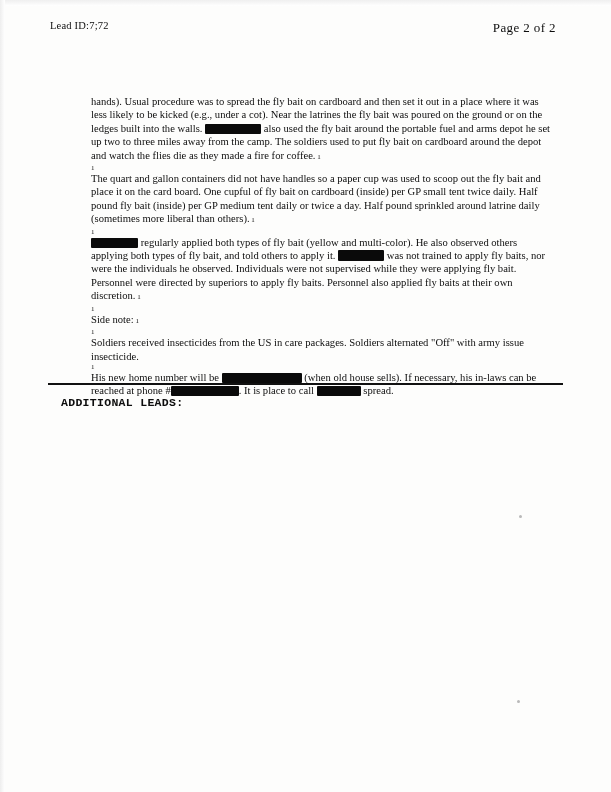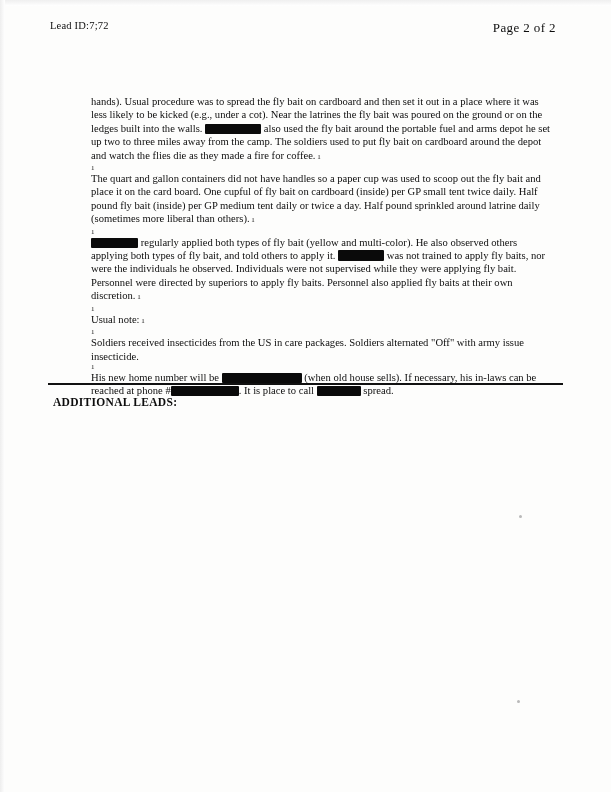--- a/index.html
+++ b/index.html
@@ -84,25 +84,26 @@
   .sep-line {
     position: absolute;
     left: 48px;
     top: 383px;
     width: 515px;
     height: 2px;
     background: #111;
   }
   .additional-leads {
     position: absolute;
-    left: 53px;
+    left: 61px;
     top: 396px;
     font-size: 11.5px;
     font-weight: bold;
     letter-spacing: 0.3px;
+    font-family: Liberation Mono, monospace;
   }
   
   .speck {
     position: absolute;
     background: #b9b9b9;
   }
   .speck-a { left: 519px; top: 515px; width: 3px; height: 3px; border-radius: 50%; }
   .speck-b { left: 517px; top: 700px; width: 3px; height: 3px; border-radius: 50%; }
   .edge-shade-top {
     position: absolute;
@@ -128,21 +129,21 @@
     <div class="page-num">Page  2 of  2</div>
   </div>
 
   <div class="doc-body">
       <div class="para"><span>hands).  Usual procedure was to spread the fly bait on cardboard and then set it out in a place where it was less likely to be kicked (e.g., under a cot).  Near the latrines the fly bait was poured on the ground or on the ledges built into the walls.  </span><span class="redact r-w1"></span><span> also used the fly bait around the portable fuel and arms depot he set up two to three miles away from the camp.  The soldiers used to put fly bait on cardboard around the depot and watch the flies die as they made a fire for coffee.</span><span style="font-size: 7px;"> 1</span></div>
       <div class="tiny-mark">1</div>
       <div class="para"><span>The quart and gallon containers did not have handles so a paper cup was used to scoop out the fly bait and place it on the card board.  One cupful of fly bait on cardboard (inside) per GP small tent twice daily.  Half pound fly bait (inside) per GP medium tent daily or twice a day.  Half pound sprinkled around latrine daily (sometimes more liberal than others).</span><span style="font-size: 7px;"> 1</span></div>
       <div class="tiny-mark">1</div>
       <div class="para"><span class="redact r-w2"></span><span> regularly applied both types of fly bait (yellow and multi-color).  He also observed others applying both types of fly bait, and told others to apply it.  </span><span class="redact r-w3"></span><span> was not trained to apply fly baits, nor were the individuals he observed.  Individuals were not supervised while they were applying fly bait.  Personnel were directed by superiors to apply fly baits.  Personnel also applied fly baits at their own discretion.</span><span style="font-size: 7px;"> 1</span></div>
       <div class="tiny-mark">1</div>
-      <div class="para"><span>Usual note:</span><span style="font-size: 7px;"> 1</span></div>
+      <div class="para"><span>Side note:</span><span style="font-size: 7px;"> 1</span></div>
       <div class="tiny-mark">1</div>
       <div class="para"><span>Soldiers received insecticides from the US in care packages.  Soldiers alternated "Off" with army issue insecticide.</span></div>
       <div class="tiny-mark">1</div>
       <div class="para"><span>His new home number will be </span><span class="redact r-w5"></span><span> (when old house sells).  If necessary, his in-laws can be reached at phone #</span><span class="redact r-w6"></span><span>.  It is place to call </span><span class="redact r-w7"></span><span> spread.</span></div>
     </div>
 
   <div class="sep-line"></div>
   <div class="additional-leads">ADDITIONAL LEADS:</div>
 
   <div class="speck speck-a"></div>

